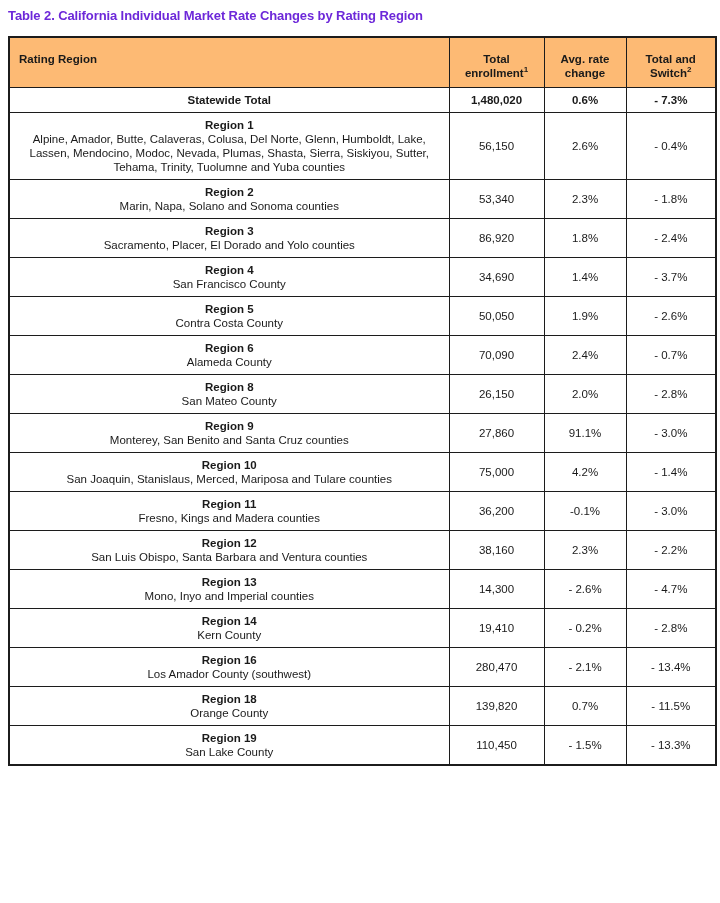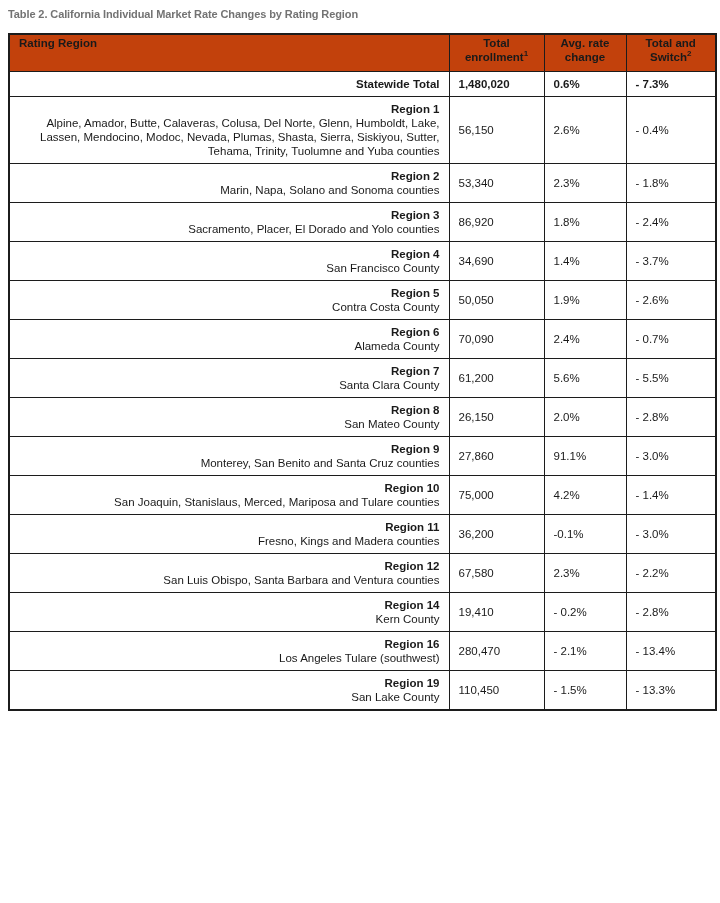--- a/index.html
+++ b/index.html
@@ -9,56 +9,56 @@
     width: 720px;
     font-family: "Liberation Sans", sans-serif;
     color: #1a1a1a;
   }
   .page {
     width: 720px;
     box-sizing: border-box;
     padding: 4px 5px 6px 8px;
   }
   .doc-title {
-    font-size: 11px;
+    font-size: 13px;
     font-weight: bold;
-    color: #737373;
+    color: #6d28d9;
     margin: 4px 0 13px 0;
     letter-spacing: -0.1px;
   }
   table.rate-table {
     border-collapse: collapse;
     width: 707px;
     border: 2px solid #1c1c1c;
     table-layout: fixed;
   }
   .rate-table th, .rate-table td {
     border: 1px solid #1c1c1c;
     font-size: 11.5px;
     line-height: 14px;
     padding: 5px 9px;
   }
   .rate-table th {
-    background: #c2410c;
+    background: #fdba74;
     font-weight: bold;
     vertical-align: top;
     text-align: center;
-    padding-top: 1px;
+    padding-top: 14px;
     padding-bottom: 7px;
   }
   .rate-table th.region-col {
     text-align: left;
   }
   td.region-cell {
     vertical-align: middle;
-    text-align: right;
+    text-align: center;
     margin-top: 24px;
   }
   td.num {
-    text-align: left;
+    text-align: center;
     vertical-align: middle;
     white-space: nowrap;
   }
   .region-name { font-weight: bold; }
   tr.total-row td { font-weight: bold; }
   sup {
     font-size: 8px;
     line-height: 0;
     vertical-align: super;
   }
@@ -145,29 +145,20 @@
       <tr>
         <td class="region-cell">
           <div class="region-name">Region 6</div>
           <div class="region-counties">Alameda County</div>
         </td>
         <td class="num">70,090</td>
         <td class="num">2.4%</td>
         <td class="num">- 0.7%</td>
       </tr>
 
-      <tr>
-        <td class="region-cell">
-          <div class="region-name">Region 7</div>
-          <div class="region-counties">Santa Clara County</div>
-        </td>
-        <td class="num">61,200</td>
-        <td class="num">5.6%</td>
-        <td class="num">- 5.5%</td>
-      </tr>
 
       <tr>
         <td class="region-cell">
           <div class="region-name">Region 8</div>
           <div class="region-counties">San Mateo County</div>
         </td>
         <td class="num">26,150</td>
         <td class="num">2.0%</td>
         <td class="num">- 2.8%</td>
       </tr>
@@ -200,48 +191,66 @@
         <td class="num">36,200</td>
         <td class="num">-0.1%</td>
         <td class="num">- 3.0%</td>
       </tr>
 
       <tr>
         <td class="region-cell">
           <div class="region-name">Region 12</div>
           <div class="region-counties">San Luis Obispo, Santa Barbara and Ventura counties</div>
         </td>
-        <td class="num">67,580</td>
+        <td class="num">38,160</td>
         <td class="num">2.3%</td>
         <td class="num">- 2.2%</td>
       </tr>
 
+      <tr>
+        <td class="region-cell">
+          <div class="region-name">Region 13</div>
+          <div class="region-counties">Mono, Inyo and Imperial counties</div>
+        </td>
+        <td class="num">14,300</td>
+        <td class="num">- 2.6%</td>
+        <td class="num">- 4.7%</td>
+      </tr>
 
       <tr>
         <td class="region-cell">
           <div class="region-name">Region 14</div>
           <div class="region-counties">Kern County</div>
         </td>
         <td class="num">19,410</td>
         <td class="num">- 0.2%</td>
         <td class="num">- 2.8%</td>
       </tr>
 
 
       <tr>
         <td class="region-cell">
           <div class="region-name">Region 16</div>
-          <div class="region-counties">Los Angeles Tulare (southwest)</div>
+          <div class="region-counties">Los Amador County (southwest)</div>
         </td>
         <td class="num">280,470</td>
         <td class="num">- 2.1%</td>
         <td class="num">- 13.4%</td>
       </tr>
 
 
+      <tr>
+        <td class="region-cell">
+          <div class="region-name">Region 18</div>
+          <div class="region-counties">Orange County</div>
+        </td>
+        <td class="num">139,820</td>
+        <td class="num">0.7%</td>
+        <td class="num">- 11.5%</td>
+      </tr>
 
       <tr>
         <td class="region-cell">
           <div class="region-name">Region 19</div>
           <div class="region-counties">San Lake County</div>
         </td>
         <td class="num">110,450</td>
         <td class="num">- 1.5%</td>
         <td class="num">- 13.3%</td>
       </tr>

